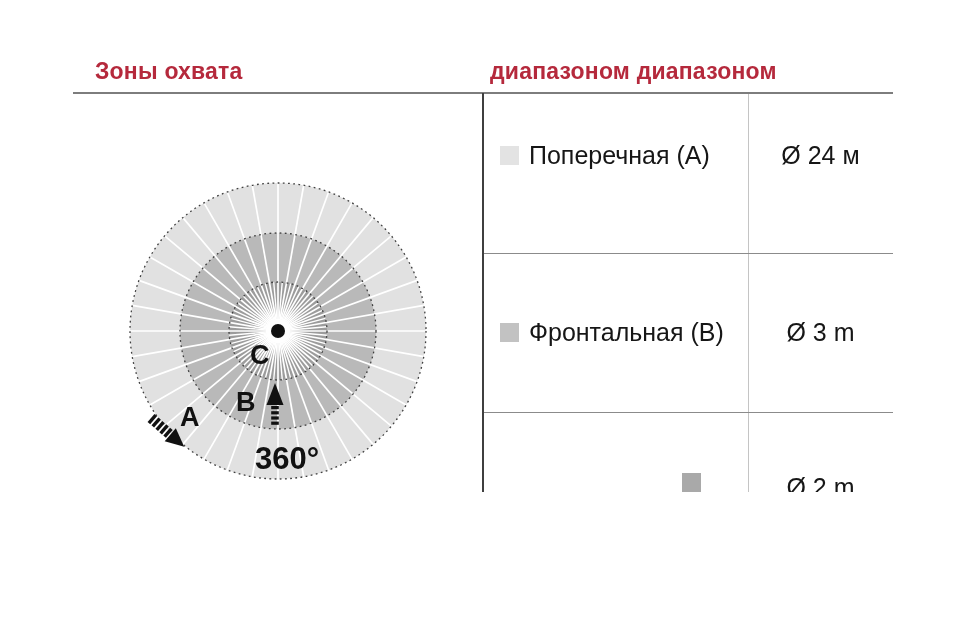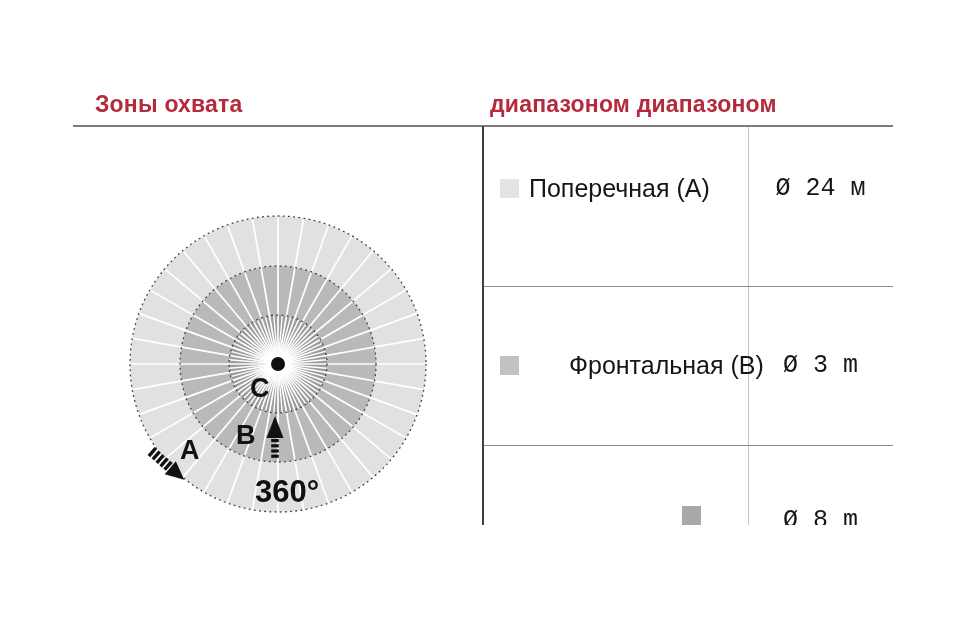--- a/index.html
+++ b/index.html
@@ -1,28 +1,28 @@
 <!DOCTYPE html>
 <html><head>
 <meta charset="utf-8">
 <style>
   html,body { margin:0; padding:0; background:#ffffff; }
   .page {
     position:relative; width:970px; height:492px; background:#ffffff;
-    font-family:"Liberation Sans", sans-serif; color:#161616; overflow:hidden;margin-top:33px;
+    font-family:"Liberation Sans", sans-serif; color:#161616; overflow:hidden;
   }
   .stitle { position:absolute; top:58px; font-weight:bold; font-size:23px; letter-spacing:0.2px; }
   .hrule  { position:absolute; left:73px; width:820px; height:2px; background:#7d7d7d; }
   .vline1 { position:absolute; left:482px; top:93px; width:2px; height:482px; background:#3f3f3f; }
   .vline2 { position:absolute; left:748px; top:94px; width:1px; height:480px; background:#c4c4c4; }
   .rowsep { position:absolute; left:484px; width:409px; height:1px; background:#8b8b8b; }
   .trow   { position:absolute; left:500px; width:393px; height:40px; display:flex; align-items:center; }
   .swatch { width:19px; height:19px; margin-right:10px; flex:0 0 auto; }
   .tlabel { font-size:25px; white-space:nowrap; }
-  .tvalue { position:absolute; left:248px; width:145px; text-align:center; font-size:25px; white-space:nowrap;font-family:Liberation Mono, monospace; }
+  .tvalue { position:absolute; left:248px; width:145px; text-align:center; font-size:25px; white-space:nowrap; }
   .diagram { position:absolute; left:126px; top:179px; }
   .dlabel { font-family:"Liberation Sans", sans-serif; font-weight:bold; font-size:27px; fill:#111111; }
   .rot    { font-size:31px; }
 </style>
 </head>
 <body>
 
 <div class="page">
 
   <div class="stitle" style="left: 95px; color: rgb(181, 41, 60);">Зоны охвата</div>
@@ -139,24 +139,24 @@
         <polygon points="25.5,-8.5 25.5,8.5 44,0"></polygon>
       </g>
     </g>
   </svg>
 
   <div class="trow" style="top:135px;">
     <div class="swatch" style="background: rgb(227, 227, 227);"></div>
     <div class="tlabel">Поперечная (А)</div>
     <div class="tvalue">Ø 24 м</div>
   </div>
-  <div class="trow" style="top:312px;gap:40px;">
+  <div class="trow" style="top:312px;">
     <div class="swatch" style="background: rgb(194, 194, 194);"></div>
     <div class="tlabel">Фронтальная (В)</div>
     <div class="tvalue">Ø 3 m</div>
   </div>
   <div class="trow" style="top:473px;flex-direction:column;">
     <div class="swatch" style="background: rgb(169, 169, 169);"></div>
     <div class="tlabel">Зона обнаружения (С)</div>
-    <div class="tvalue">Ø 8 m</div>
+    <div class="tvalue">Ø 2 m</div>
   </div>
 
 </div>
 
 </body></html>

